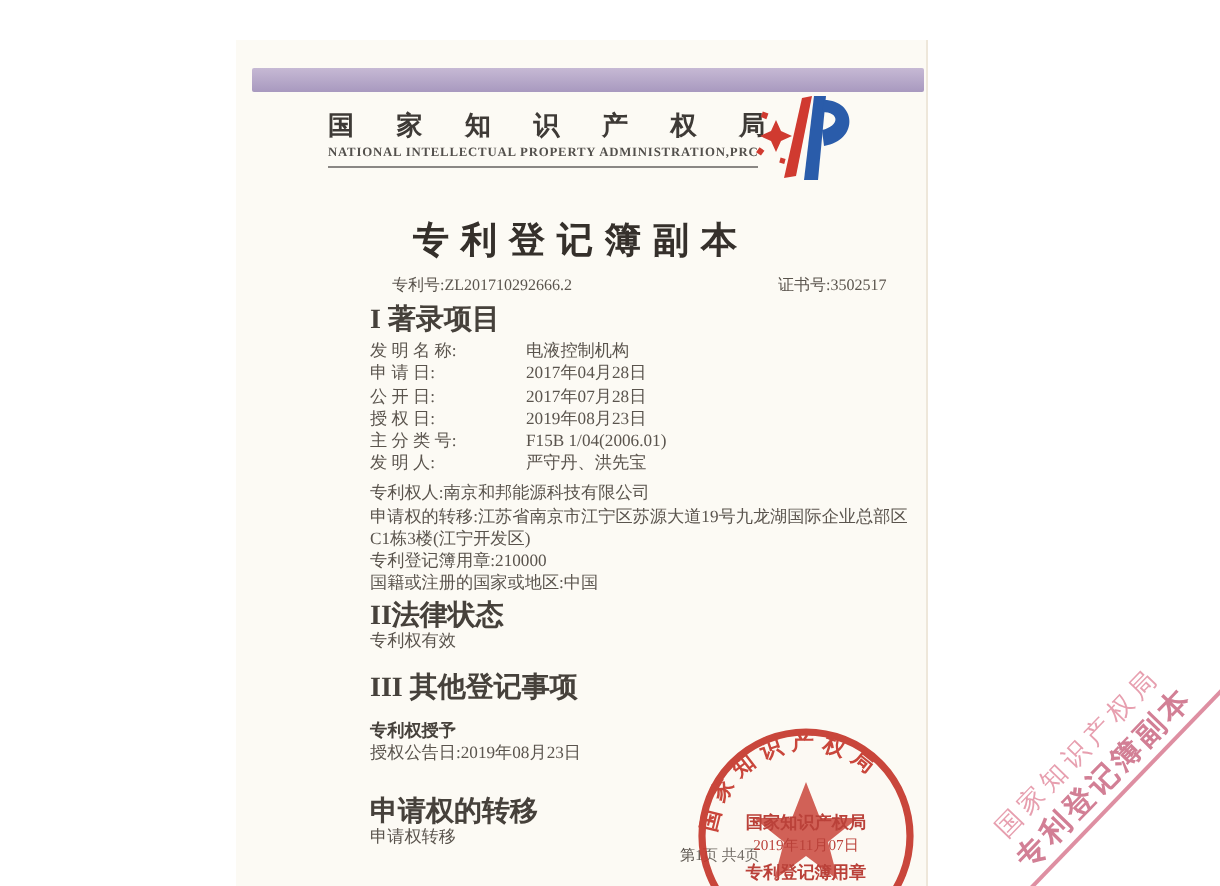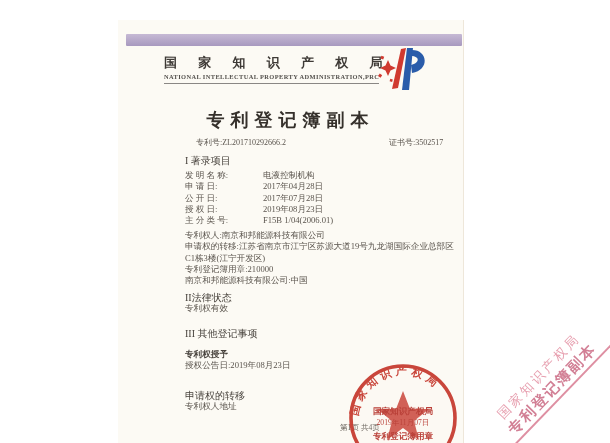--- a/index.html
+++ b/index.html
@@ -17,21 +17,21 @@
   .org-en{position:absolute;left:164px;top:53px;font-size:6.4px;font-weight:bold;
         letter-spacing:.4px;color:#53504c;padding-bottom:3px;border-bottom:1px solid #8a8784;
         white-space:nowrap;}
   .logo{position:absolute;left:376px;top:26px;width:54px;height:46px;}
   .doc-title{position:absolute;left:118px;top:88px;width:345px;text-align:center;
         font-size:18px;font-weight:bold;letter-spacing:6px;color:#35302b;}
   .patent-no{position:absolute;left:196px;top:117px;font-size:8px;color:#5a544d;}
   .cert-no{position:absolute;left:389px;top:117px;font-size:8px;color:#5a544d;}
   .content{position:absolute;left:185px;top:135px;width:274px;font-size:8.6px;
         line-height:11.2px;color:#5a544d;}
-  .sec-h{font-weight:normal;color:#46413b;font-size:10px;}
+  .sec-h{font-weight:bold;color:#46413b;font-size:14px;}
   .rows{margin-top:4px;}
   .row .lbl{display:inline-block;min-width:78px;}
   .holder{margin-top:4px;}
   .sec2{margin-top:6px;}
   .sec3{margin-top:13px;}
   .sub-h{font-weight:bold;color:#46413b;margin-top:10px;}
   .sec4{margin-top:19px;}
   .footer{position:absolute;left:340px;top:403px;font-size:7.6px;color:#5a544d;}
   .seal{position:absolute;left:346px;top:341px;width:114px;height:114px;opacity:.92;}
   .watermark{position:absolute;left:462px;top:344px;width:170px;
@@ -78,43 +78,46 @@
       </div>
       <div class="row">
         <span class="lbl">公   开   日:</span><span>2017年07月28日</span>
       </div>
       <div class="row">
         <span class="lbl">授   权   日:</span><span>2019年08月23日</span>
       </div>
       <div class="row">
         <span class="lbl">主 分 类 号:</span><span>F15B 1/04(2006.01)</span>
       </div>
+      <div class="row">
+        <span class="lbl">发   明   人:</span><span>严守丹、洪先宝</span>
+      </div>
     </div>
 
     <div class="holder">
       <div>专利权人:南京和邦能源科技有限公司</div>
       <div>申请权的转移:江苏省南京市江宁区苏源大道19号九龙湖国际企业总部区C1栋3楼(江宁开发区)</div>
       <div>专利登记簿用章:210000</div>
-      <div>南京和邦能源科技有限公司:中国</div>
+      <div>国籍或注册的国家或地区:中国</div>
     </div>
 
     <div class="sec2">
       <div class="sec-h">II法律状态</div>
       <div>专利权有效</div>
     </div>
 
     <div class="sec3">
       <div class="sec-h">III 其他登记事项</div>
       <div class="sub-h">专利权授予</div>
       <div>授权公告日:2019年08月23日</div>
     </div>
 
     <div class="sec4">
       <div class="sec-h">申请权的转移</div>
-      <div>专利权人地址</div>
+      <div>申请权转移</div>
     </div>
   </div>
 
   <div class="footer">第1页 共4页</div>
 
   <svg class="seal" viewBox="0 0 114 114">
     <circle cx="57" cy="57" r="52" fill="rgba(255,245,243,0.15)" stroke="#c5372c" stroke-width="3.6"></circle>
     <polygon points="57,30 64,48 83,48 68,60 73,79 57,67 41,79 46,60 31,48 50,48" fill="#c5372c" opacity="0.85"></polygon>
     <path id="sealArcTop" d="M 14 72 A 45 45 0 1 1 100 72" fill="none"></path>
     <path id="sealArcBot" d="M 25 88 A 42 42 0 0 0 89 88" fill="none"></path>

